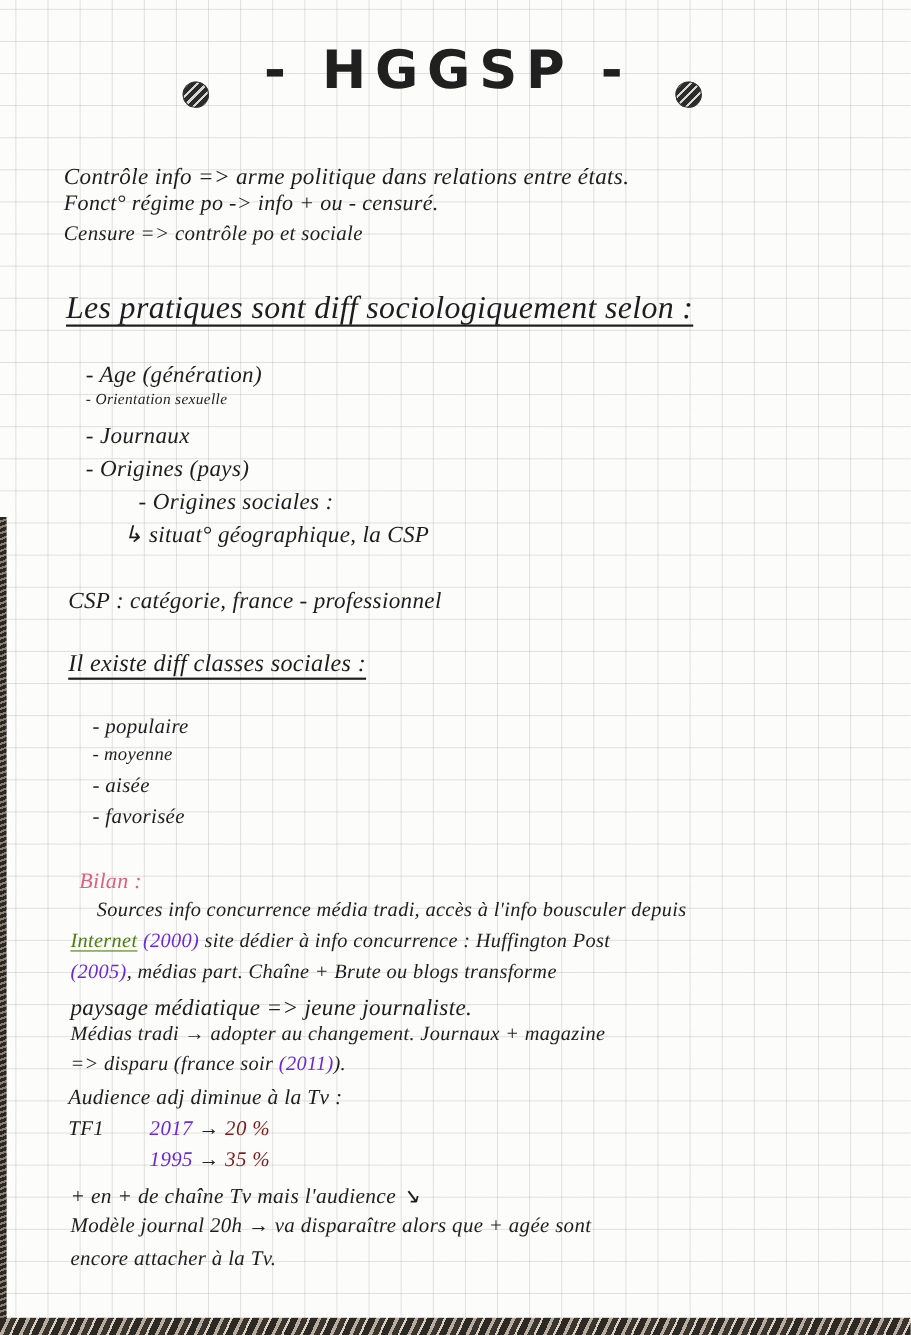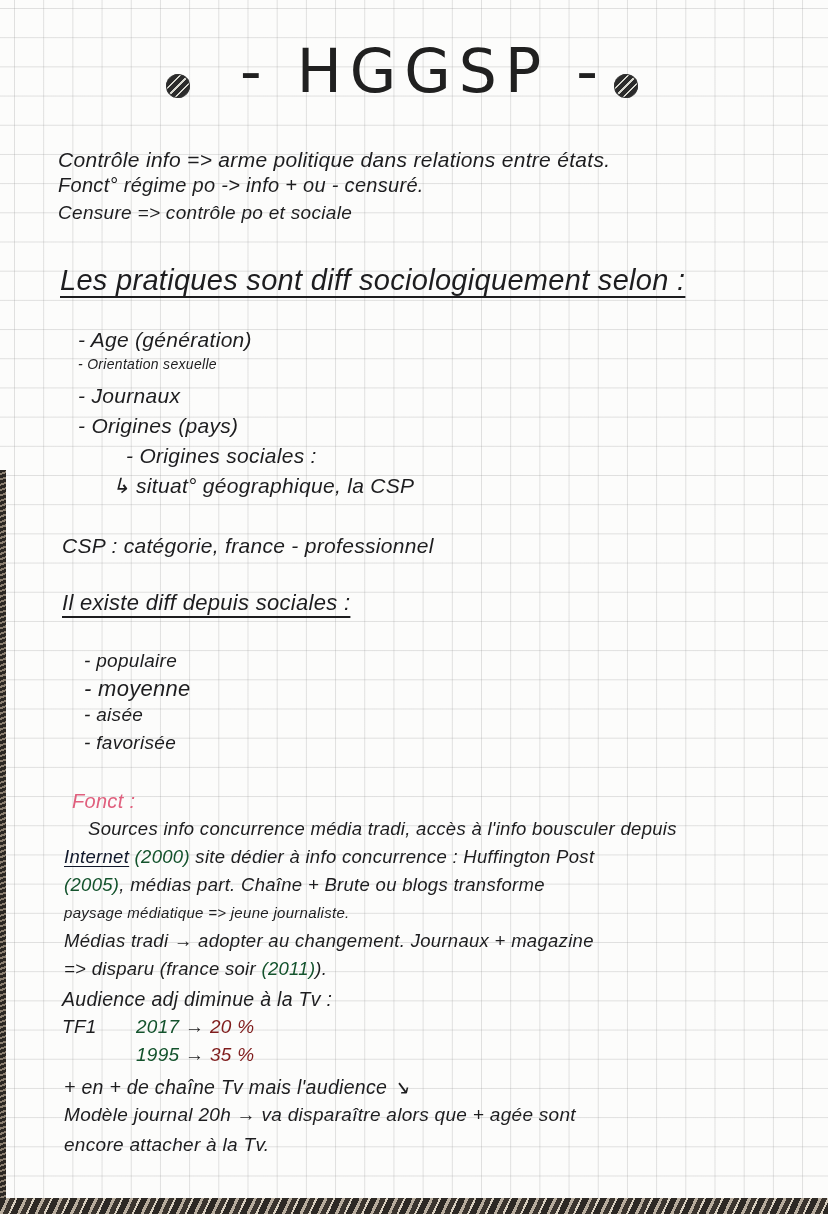--- a/index.html
+++ b/index.html
@@ -21,41 +21,41 @@
       position: absolute; left: 0; top: 470px; width: 6px; height: 744px;
       background: repeating-linear-gradient(160deg, #2a2622 0 3px, #8a7e70 3px 5px);
     }
     .bottom-strip {
       position: absolute; left: 0; top: 1198px; width: 828px; height: 16px;
       background:
         repeating-linear-gradient(115deg, #2c2824 0 6px, #b8ad9e 6px 9px, #3a342e 9px 14px, #d8cfc0 14px 16px);
     }
     .hw {
       position: absolute; white-space: nowrap;
-      font-family: Liberation Sans, sans-serif;
+      font-family: Liberation Serif, serif;
       font-style: italic;
       color: #1d1d1f;
       letter-spacing: 0.3px;
     }
     .title {
       position: absolute; left: 240px; top: 36px;
-      font-family: "DejaVu Sans", sans-serif; font-weight: 400;
-      font-size: 60px; color: #202020; letter-spacing: 8px;
+      font-family: "DejaVu Sans", sans-serif; font-weight: 700;
+      font-size: 48px; color: #202020; letter-spacing: 8px;
       white-space: nowrap;
     }
     .dot {
       position: absolute; width: 24px; height: 24px; border-radius: 50%;
       background: repeating-linear-gradient(135deg, #2b2b2b 0 4px, #d8d8d0 4px 6px);
       box-shadow: 0 0 0 1px #333 inset;
     }
     .u { text-decoration: underline; text-decoration-thickness: 2px; text-underline-offset: 6px; }
     .line { font-size: 21px; }
     .pink { color: #e0607e; }
-    .orange { color: #0f172a; }
-    .blue { color: #14532d; }
+    .orange { color: #4d7c0f; }
+    .blue { color: #6d28d9; }
     .amber { color: #7f1d1d; }
     .arrow { color: #1d1d1f; }
   </style>
 </head>
 <body>
 
 <div class="page"></div>
 <div class="left-edge"></div>
 <div class="bottom-strip"></div>
 
@@ -70,37 +70,37 @@
 <div class="hw line u" style="left:60px; top:264px; font-size:29px;">Les pratiques sont diff sociologiquement selon :</div>
 <div class="hw line" style="left:78px; top:328px; font-size:21px;">- Age (génération)</div>
 <div class="hw line" style="left:78px; top:356px; font-size:14px;">- Orientation sexuelle</div>
 <div class="hw line" style="left:78px; top:384px; font-size:21px;">- Journaux</div>
 <div class="hw line" style="left:78px; top:414px; font-size:21px;">- Origines (pays)</div>
 <div class="hw line" style="left:78px; top:444px; font-size:21px;margin-left:48px;">- Origines sociales :</div>
 <div class="hw line" style="left:112px; top:474px; font-size:21px;">↳ situat° géographique, la CSP</div>
 
 <div class="hw line" style="left:62px; top:534px; font-size:21px;">CSP : catégorie, france - professionnel</div>
 
-<div class="hw line u" style="left:62px; top:590px; font-size:22px;">Il existe diff depuis sociales :</div>
+<div class="hw line u" style="left:62px; top:590px; font-size:22px;">Il existe diff classes sociales :</div>
 <div class="hw line" style="left:84px; top:650px; font-size:19px;">- populaire</div>
-<div class="hw line" style="left:84px; top:676px; font-size:22px;">- moyenne</div>
+<div class="hw line" style="left:84px; top:676px; font-size:17px;">- moyenne</div>
 <div class="hw line" style="left:84px; top:704px; font-size:19px;">- aisée</div>
 <div class="hw line" style="left:84px; top:732px; font-size:19px;">- favorisée</div>
 
-<div class="hw line pink" style="left:72px; top:790px; font-size:20px;">Fonct :</div>
+<div class="hw line pink" style="left:72px; top:790px; font-size:20px;">Bilan :</div>
 <div class="hw line" style="left:72px; top:818px; font-size:18.5px;margin-left:16px;">Sources info concurrence média tradi, accès à l'info bousculer depuis</div>
 <div class="hw line" style="left:64px; top:846px; font-size:18.5px;">
   <span class="orange u" style="text-decoration-thickness:1px; text-underline-offset:3px;">Internet</span>
   <span class="blue">(2000)</span>
   <span>site dédier à info concurrence : Huffington Post</span>
 </div>
 <div class="hw line" style="left:64px; top:874px; font-size:18.5px;">
   <span class="blue">(2005)</span><span>, médias part. Chaîne + Brute ou blogs transforme</span>
 </div>
-<div class="hw line" style="left:64px; top:904px; font-size:15px;">paysage médiatique =&gt; jeune journaliste.</div>
+<div class="hw line" style="left:64px; top:904px; font-size:21px;">paysage médiatique =&gt; jeune journaliste.</div>
 <div class="hw line" style="left:64px; top:930px; font-size:18.5px;">Médias tradi → adopter au changement. Journaux + magazine</div>
 <div class="hw line" style="left:64px; top:958px; font-size:18.5px;">
   <span>=&gt; disparu (france soir</span>
   <span class="blue">(2011)</span><span>).</span>
 </div>
 <div class="hw line" style="left:62px; top:988px; font-size:19.5px;">Audience adj diminue à la Tv :</div>
 
 <div class="hw line" style="left:62px; top:1016px; font-size:19px;">TF1</div>
 <div class="hw line" style="left:136px; top:1016px; font-size:19px;">
   <span class="blue">2017</span>

